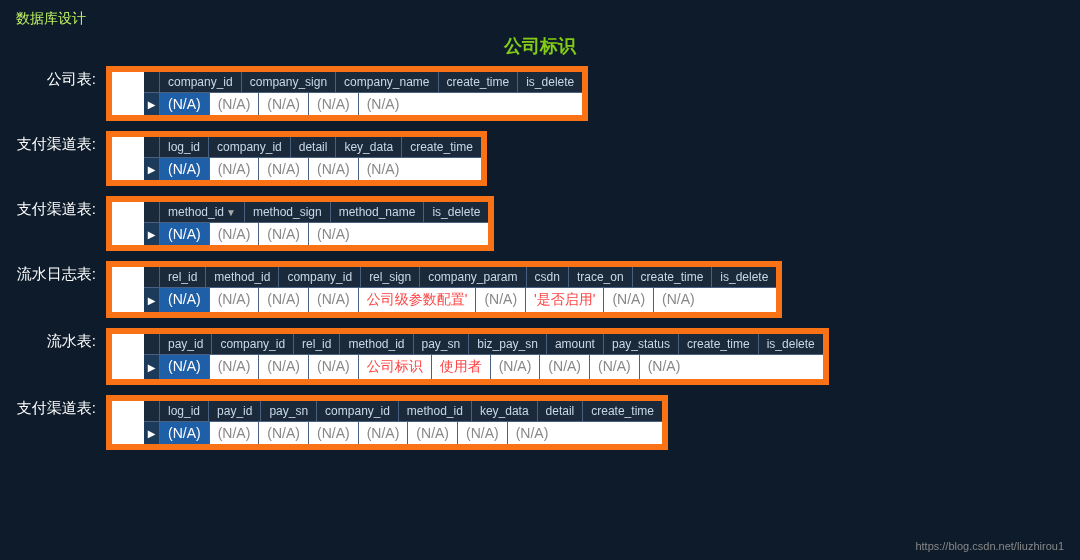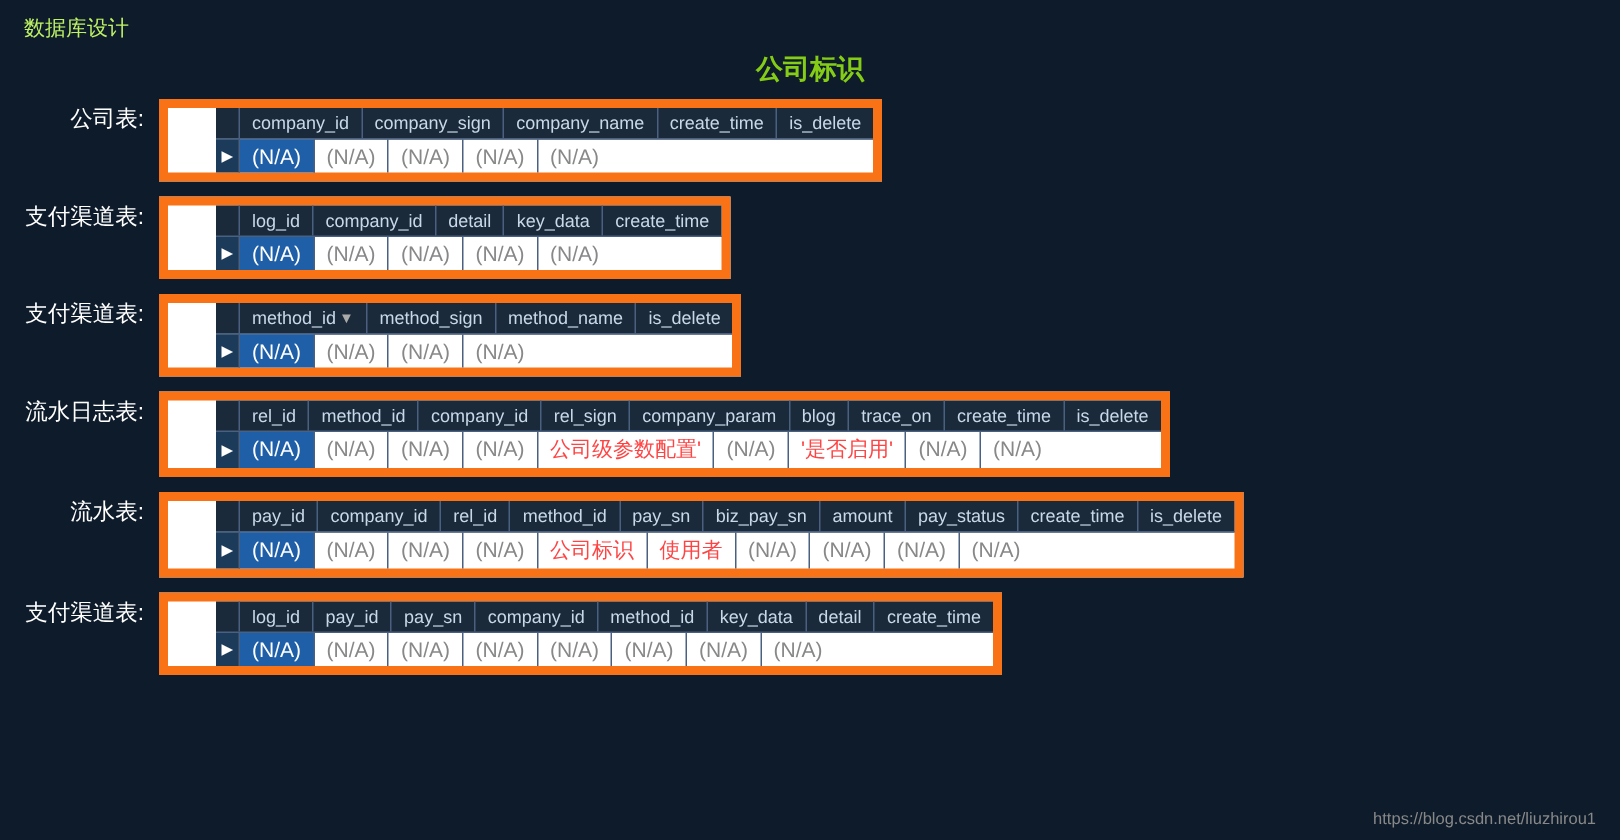--- a/index.html
+++ b/index.html
@@ -193,21 +193,21 @@
       <div class="table-row-container">
         <div class="table-label">流水日志表:</div>
         <div class="db-table">
           <div class="db-table-header">
             <div style="width: 16px; min-width: 16px; border-right: 1px solid rgb(74, 96, 128);"></div>
             <div class="col">rel_id</div>
             <div class="col">method_id</div>
             <div class="col">company_id</div>
             <div class="col">rel_sign</div>
             <div class="col">company_param</div>
-            <div class="col">blog</div>
+            <div class="col">csdn</div>
             <div class="col">trace_on</div>
             <div class="col">create_time</div>
             <div class="col">is_delete</div>
           </div>
           <div class="db-table-body">
             <div class="arrow-col">▶</div>
             <div class="data-cols">
               <div class="col col-highlight">(N/A)</div>
               <div class="col">(N/A)</div>
               <div class="col">(N/A)</div>

